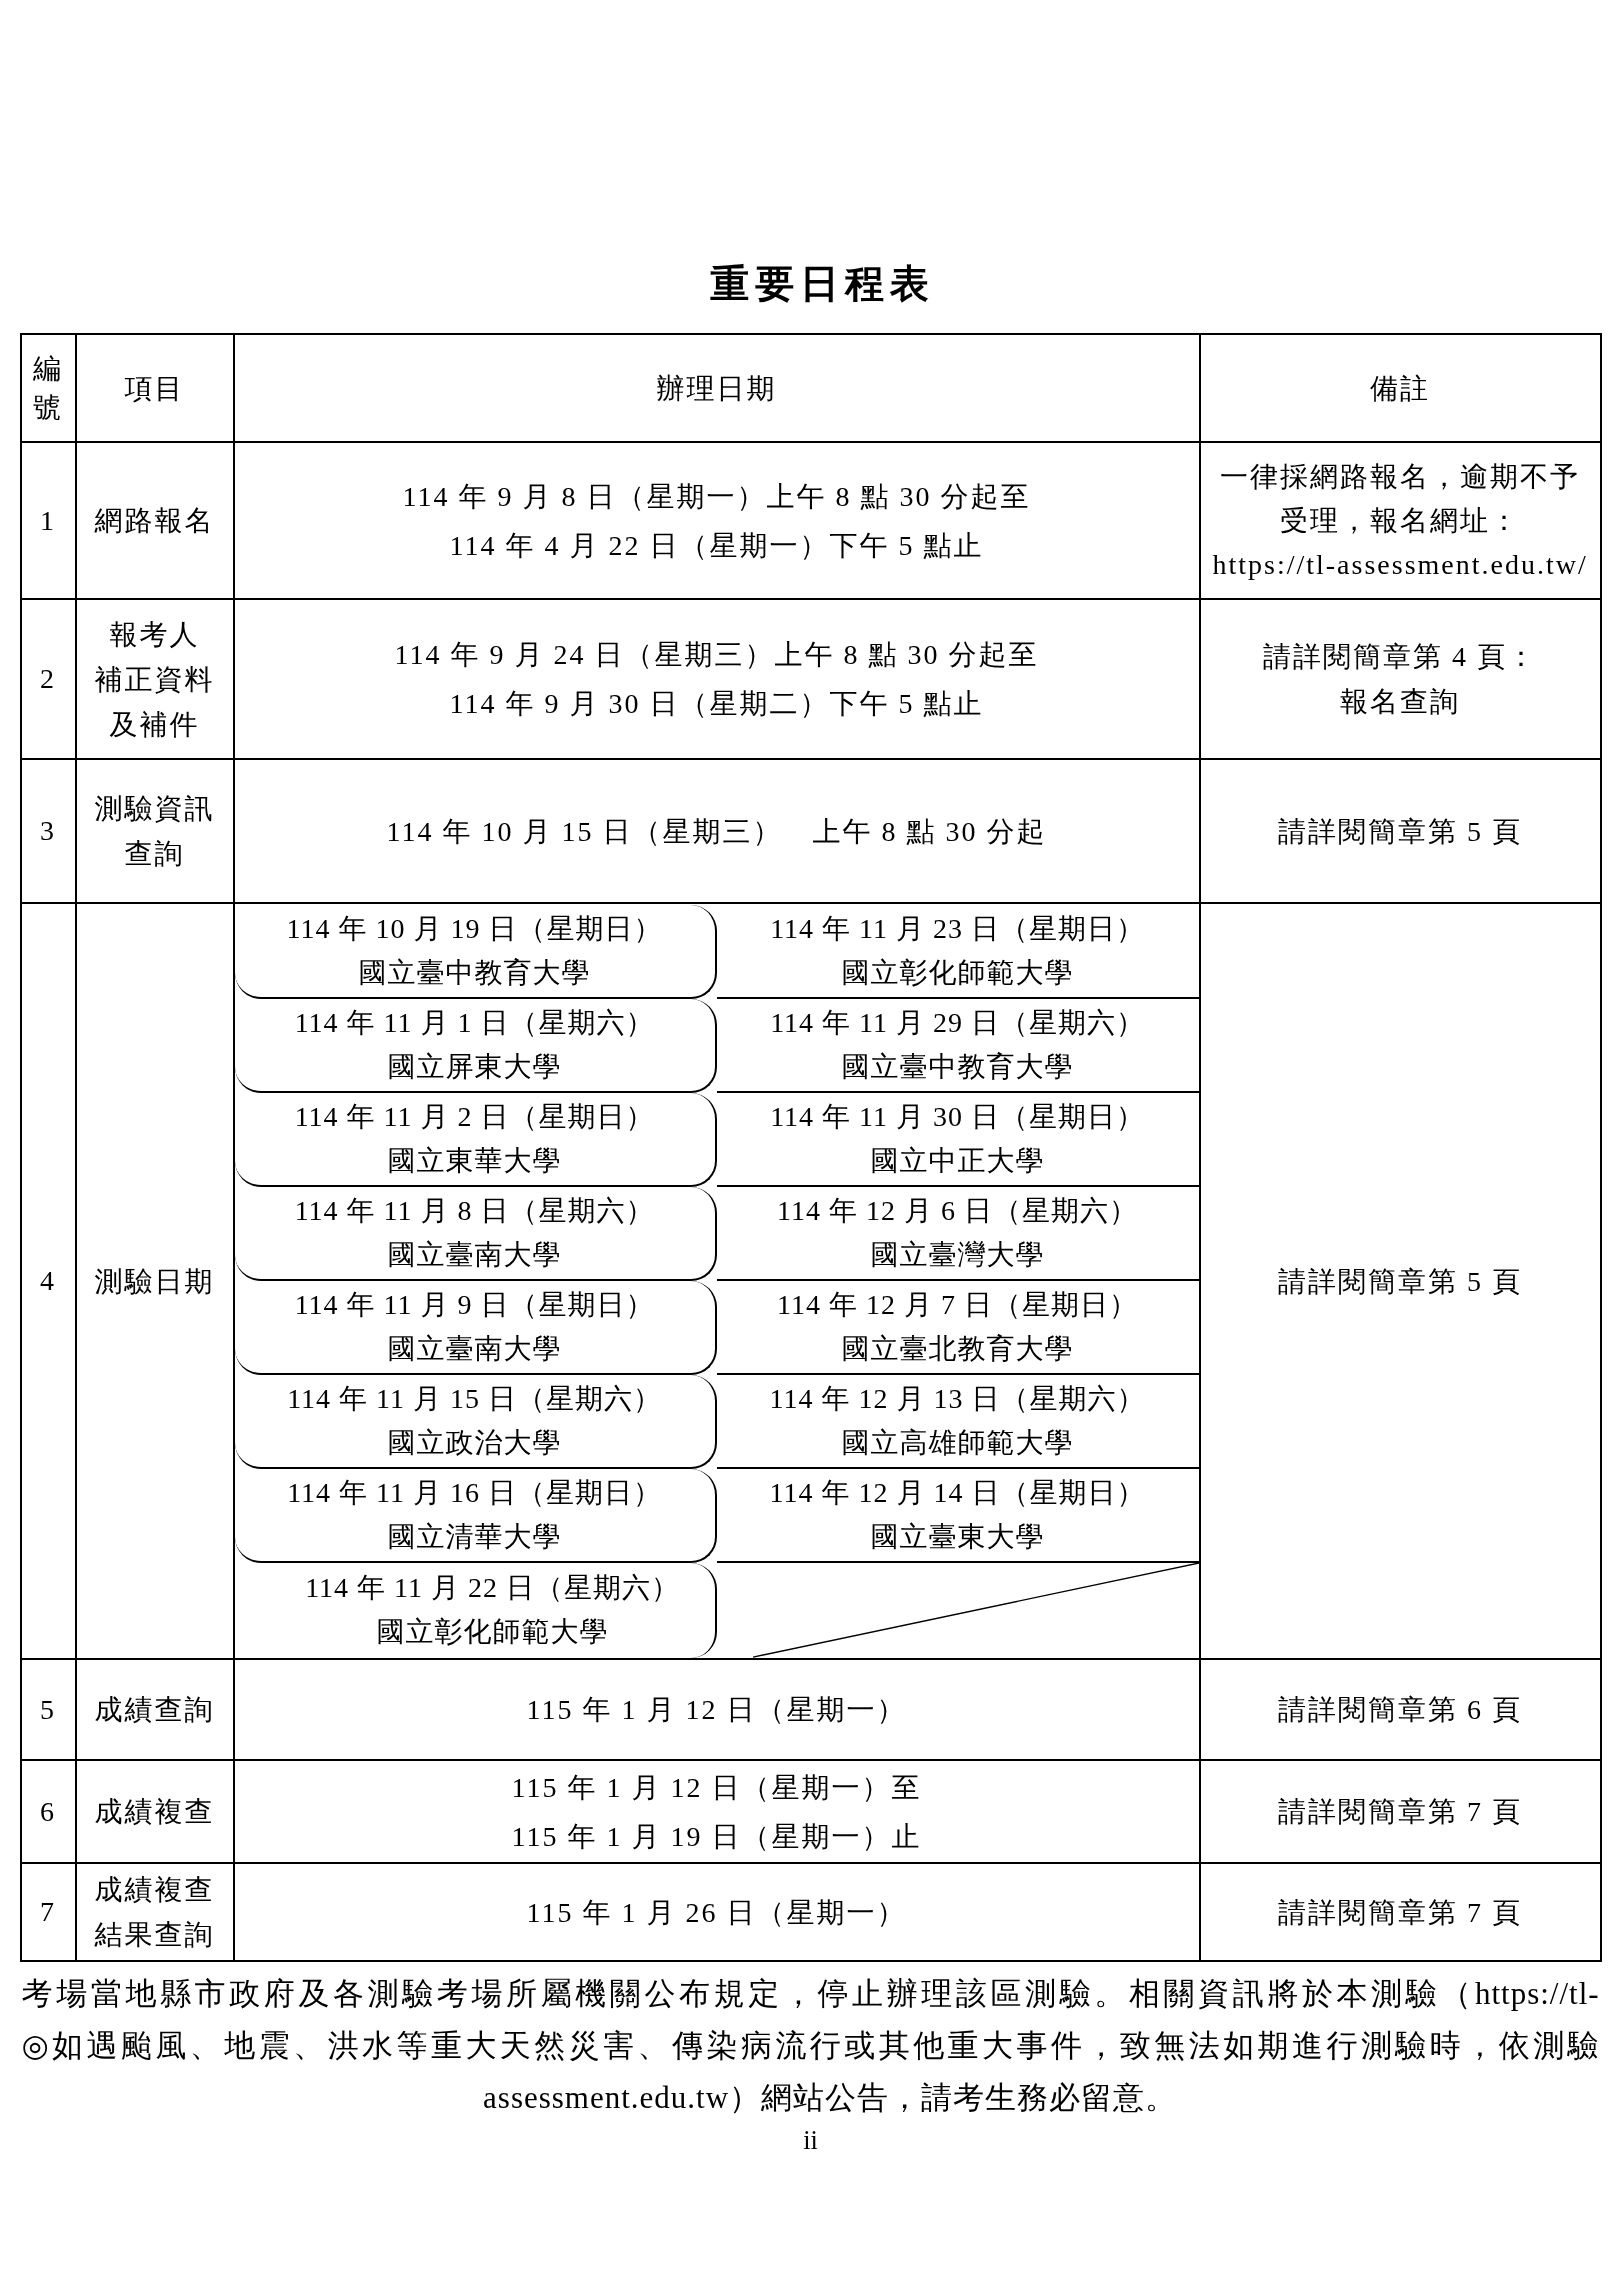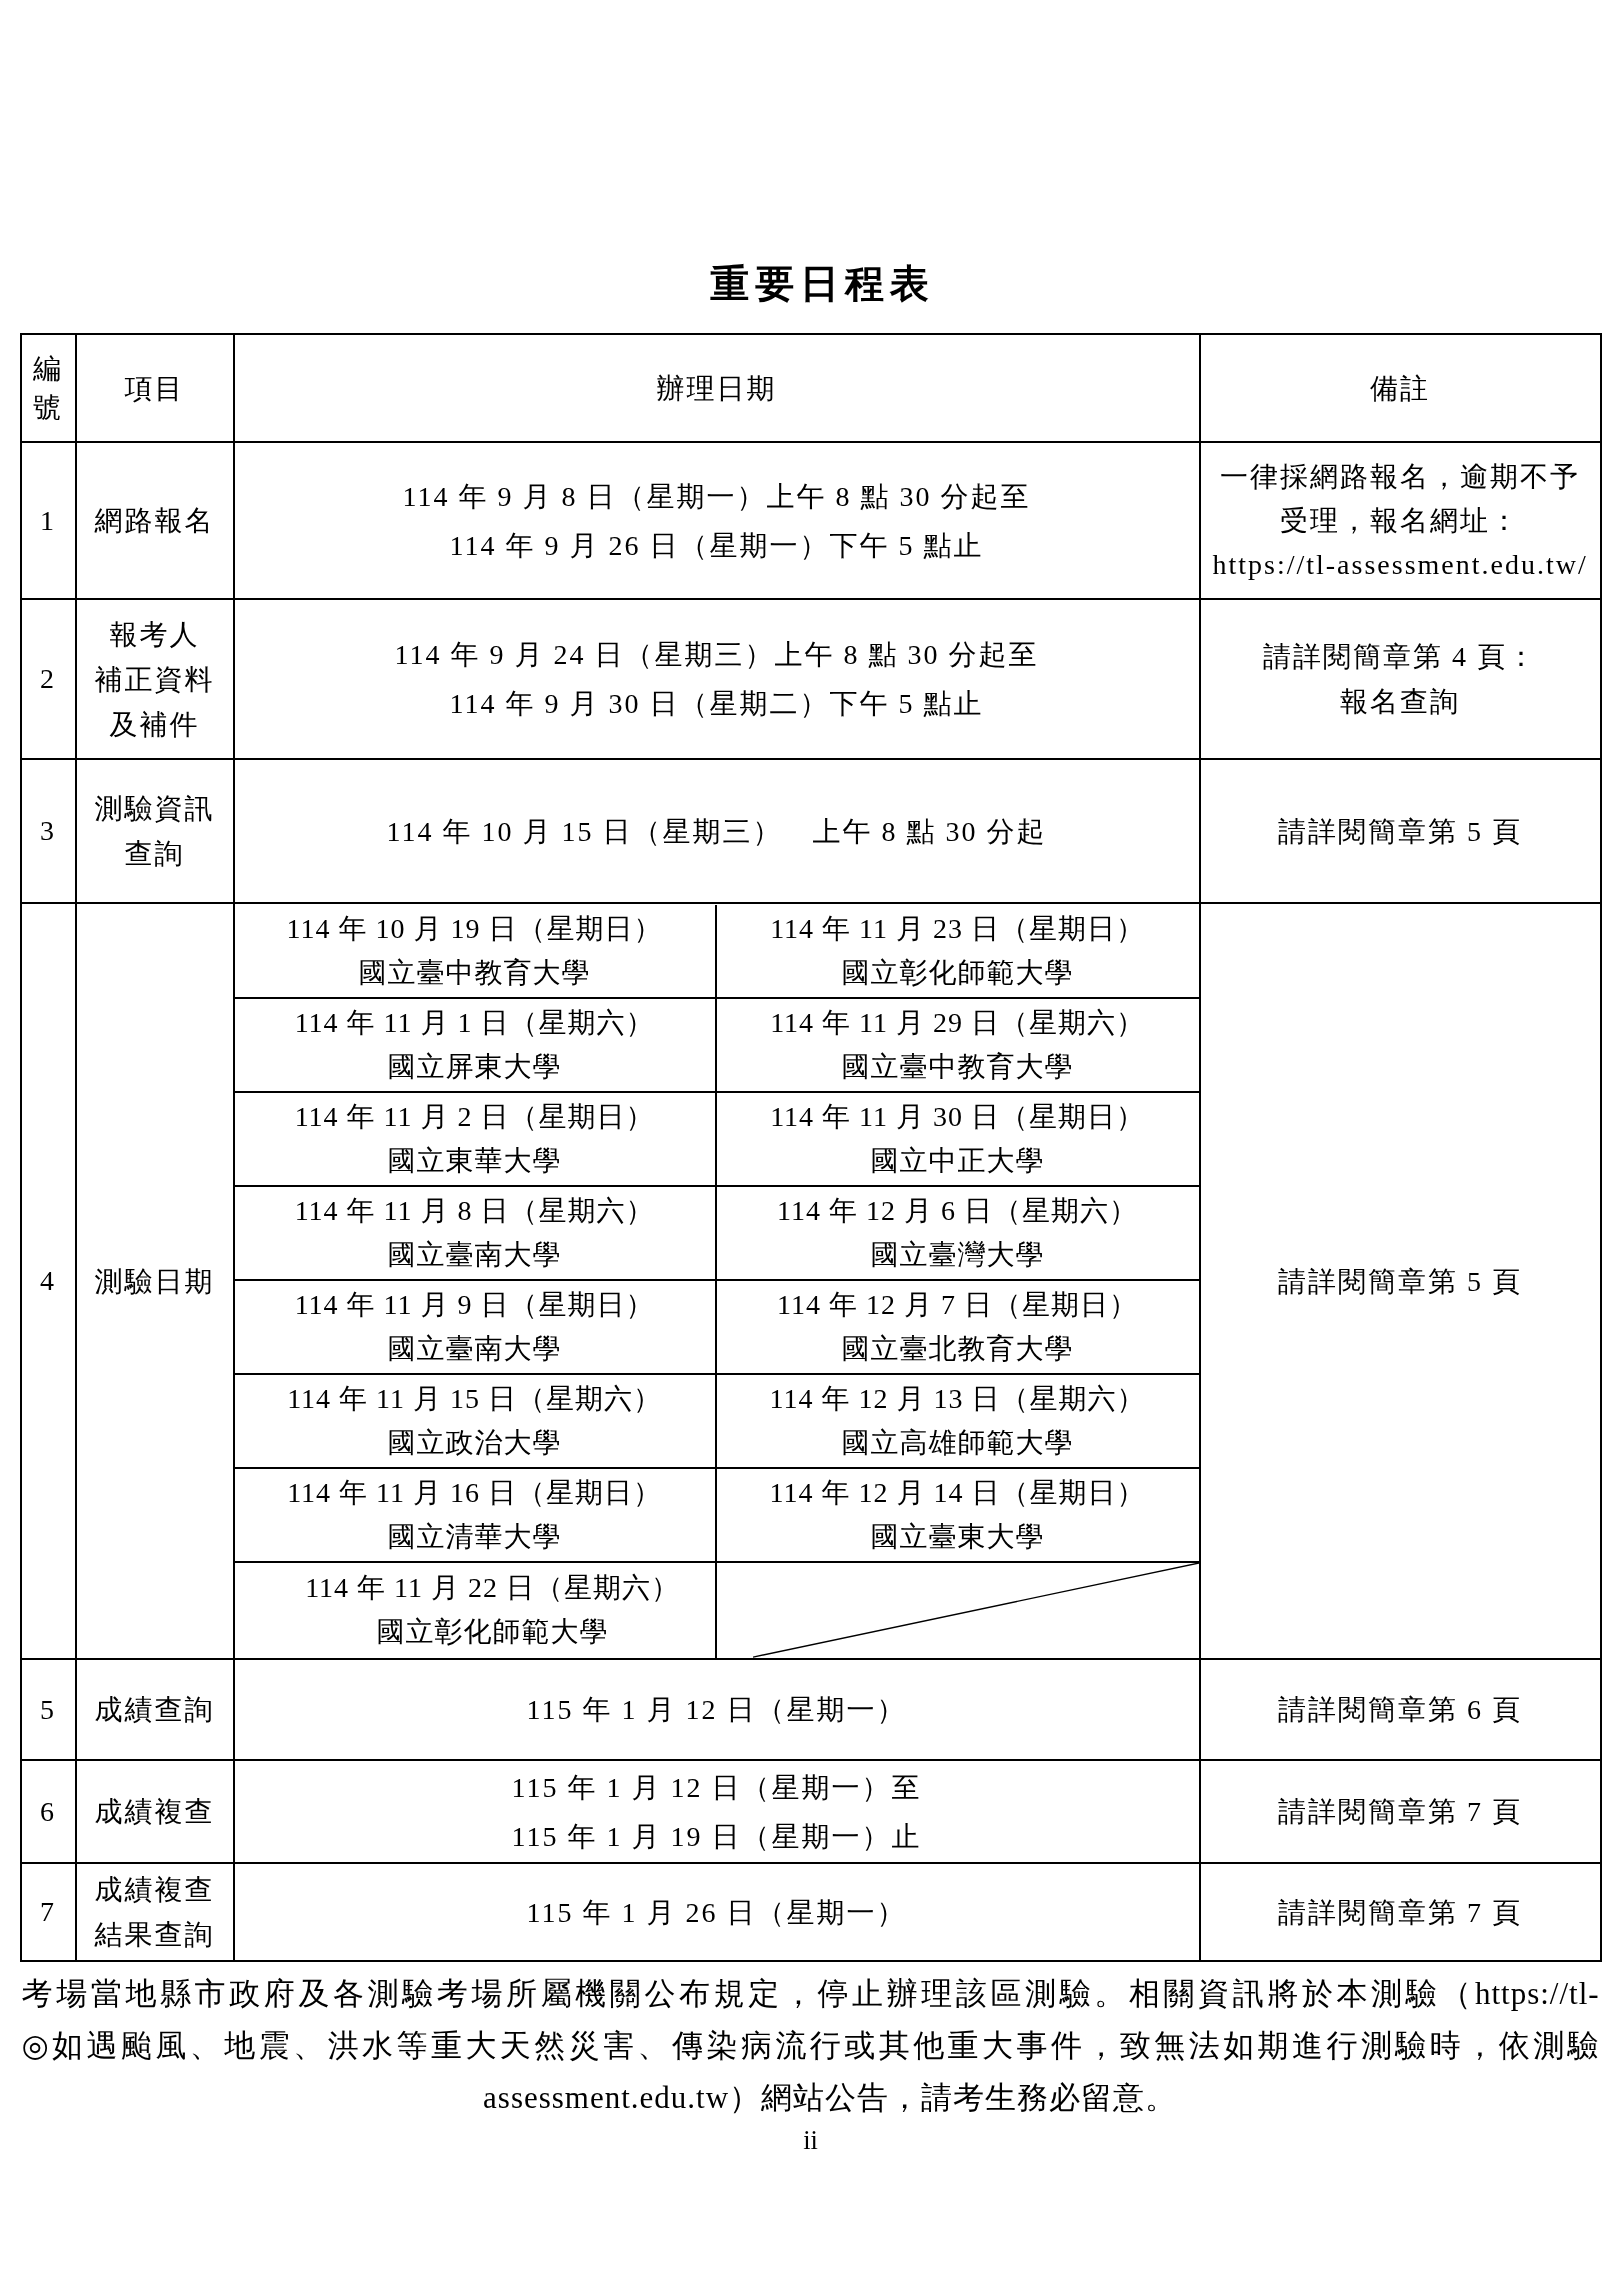--- a/index.html
+++ b/index.html
@@ -59,21 +59,21 @@
     grid-template-columns: 1fr 1fr;
     grid-template-rows: repeat(8, 1fr);
     height: 753px;
   }
   .sc {
     display: flex; flex-direction: column;
     justify-content: center; align-items: center;
     line-height: 44px; font-size: 28px; letter-spacing: 1px;
     border-bottom: 2px solid #000;
   }
-  .sc.colL { border-right: 2px solid #000; }
+  .sc.colL { border-right: 2px solid #000; border-radius: 26px; }
   .sc.lastrow { border-bottom: none; margin-left: 36px; }
   .sc.empty { position: relative; }
   .sc.empty svg { position: absolute; top: 0; left: 0; width: 100%; height: 100%; display: block; }
 
   .footer {
     position: absolute; top: 1968px; left: 21.6px; width: 1578px;
     font-size: 31px; line-height: 52px; letter-spacing: 1px;
   }
   .f-just { text-align: justify; text-align-last: justify; }
   .f-last { text-align: center; margin-left: 39px; }
@@ -105,21 +105,21 @@
         <th>備註</th>
       </tr>
 
       <tr class="h-r1">
         <td class="num">1</td>
         <td class="item">
           <div>網路報名</div>
         </td>
         <td class="date">
           <div>114 年 9 月 8 日（星期一）上午 8 點 30 分起至</div>
-          <div>114 年 9 月 26 日（星期一）下午 5 點止</div>
+          <div>114 年 4 月 22 日（星期一）下午 5 點止</div>
         </td>
         <td class="note-left">
           <div>一律採網路報名，逾期不予</div>
           <div>受理，報名網址：</div>
           <div>https://tl-assessment.edu.tw/</div>
         </td>
       </tr>
 
       <tr class="h-r2">
         <td class="num">2</td>

